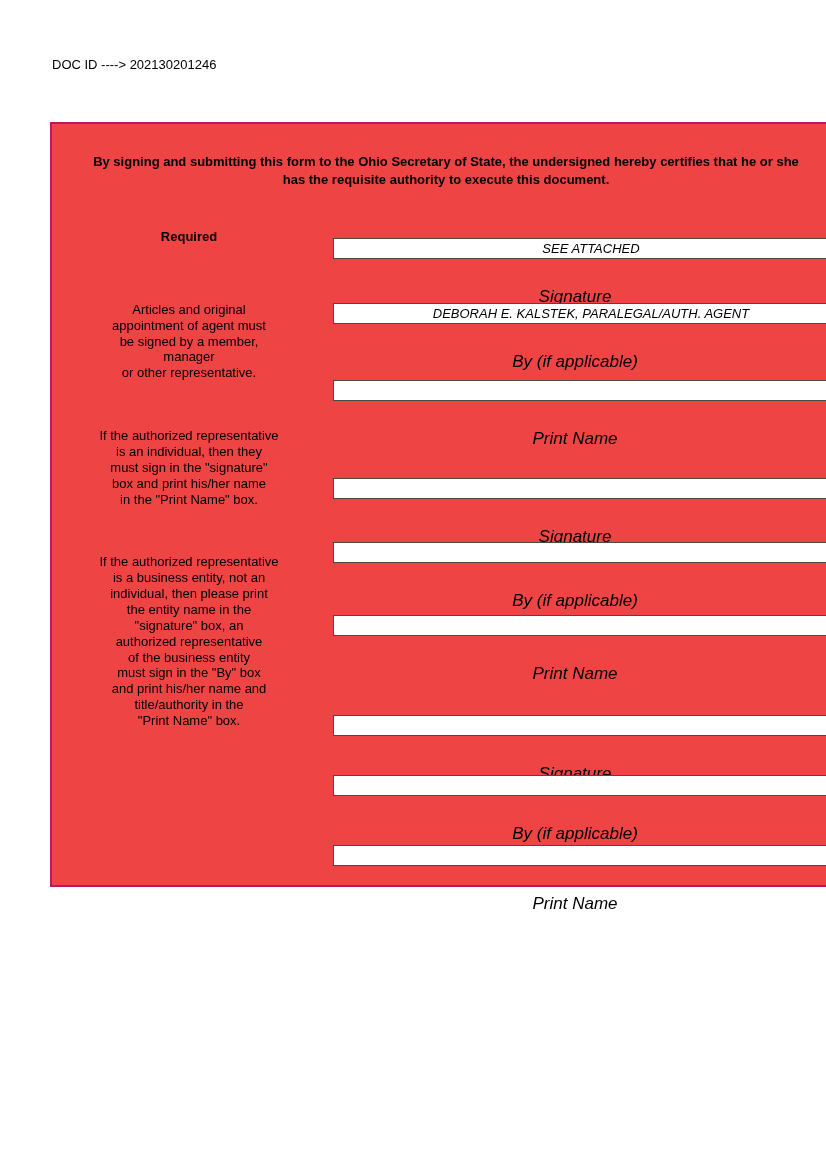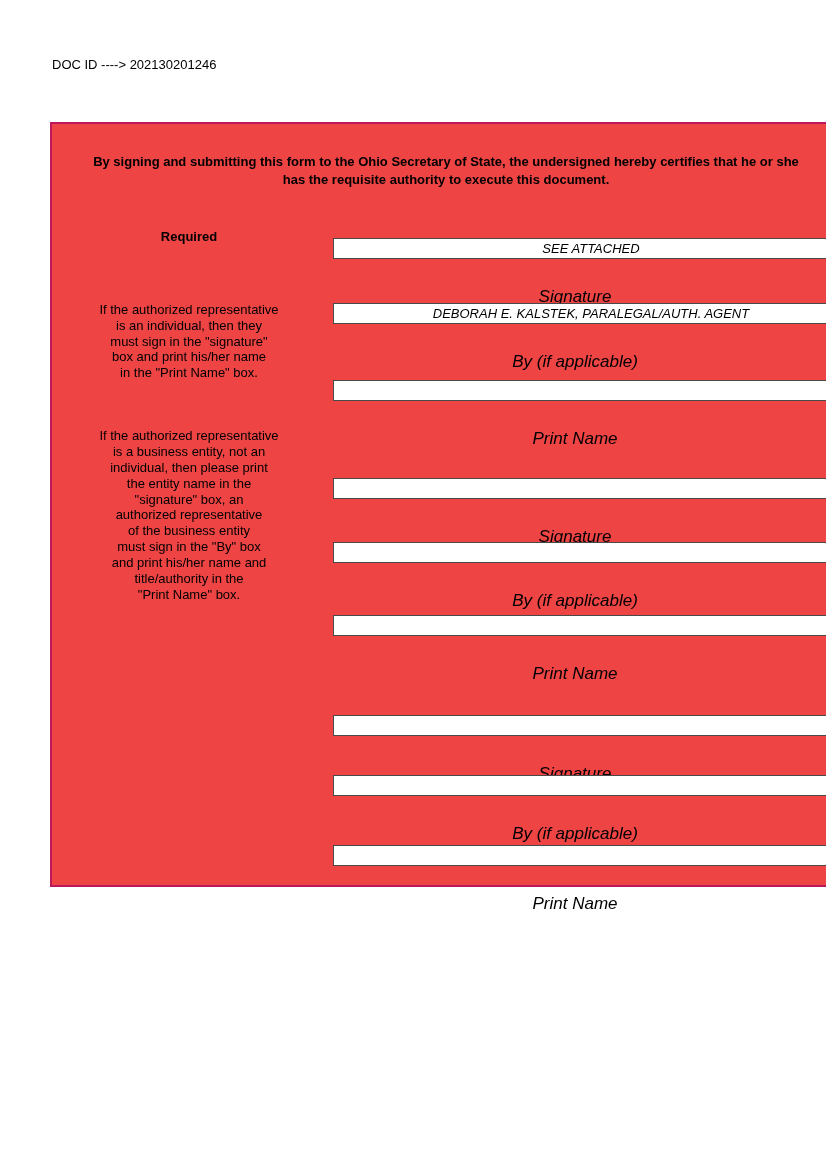--- a/index.html
+++ b/index.html
@@ -65,20 +65,24 @@
 <div class="page">
 
   <div class="doc-id">DOC ID ----&gt; 202130201246</div>
 
   <div class="form-box">
 
     <div class="cert-text">By signing and submitting this form to the Ohio Secretary of State, the undersigned hereby certifies that he or she has the requisite authority to execute this document.</div>
 
     <div class="left-col">
       <div class="required">Required</div>
+      <p>Articles and original
+appointment of agent must
+be signed by a member, manager
+or other representative.</p>
       <p>If the authorized representative
 is an individual, then they
 must sign in the "signature"
 box and print his/her name
 in the "Print Name" box.</p>
       <p>If the authorized representative
 is a business entity, not an
 individual, then please print
 the entity name in the
 "signature" box, an

